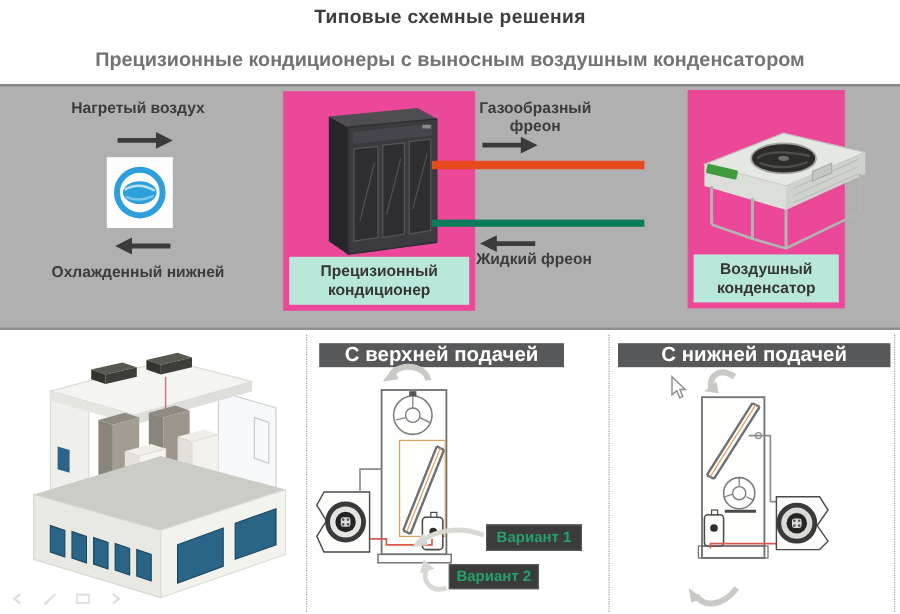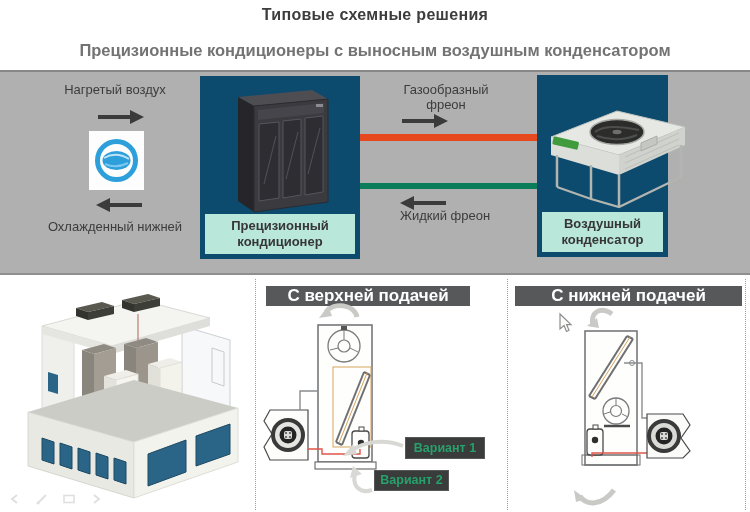--- a/index.html
+++ b/index.html
@@ -13,32 +13,32 @@
   }
   .subtitle {
     position:absolute; top:41px; left:0; width:750px; text-align:center;
     font-size:16.5px; font-weight:700; color:#737373;
   }
   .band {
     position:absolute; top:70px; left:0; width:750px; height:205px;
     background:#b0b0b0; border-top:2px solid #878787; border-bottom:2px solid #8f8f8f;
     box-sizing:border-box;
   }
-  .lbl { position:absolute; font-size:13px; font-weight:400; color:#3c3c3c; text-align:center; line-height:1.18; }
+  .lbl { position:absolute; font-size:13px; font-weight:700; color:#3c3c3c; text-align:center; line-height:1.18; }
   .lbl-heated  { left:35px;  top:82px;  width:160px; }
   .lbl-cooled  { left:22px;  top:219px; width:186px; }
   .lbl-gas     { left:388px; top:82px;  width:116px; }
   .lbl-liquid  { left:380px; top:208px; width:130px; }
   .arrow { position:absolute; }
   .arrow-r1 { left:96px;  top:110px; }
   .arrow-l1 { left:96px;  top:198px; transform:scaleX(-1); }
   .arrow-r2 { left:400px; top:114px; }
   .arrow-l2 { left:400px; top:196px; transform:scaleX(-1); }
   .fan-box { position:absolute; left:89px; top:131px; width:55px; height:59px; background:#fdfdfd; }
-  .card { position:absolute; background:#0c4a6e; }
+  .card { position:absolute; background:#ec4899;margin-left:36px; }
   .card-cond    { left:200px; top:76px; width:160px; height:183px; }
   .card-condens { left:537px; top:75px; width:131px; height:182px; }
   .caption {
     position:absolute; left:5px; right:5px; bottom:5px;
     background:#b9e7d9; color:#363636; font-weight:700; font-size:13px;
     text-align:center; padding:4px 2px; line-height:1.25;
   }
   .pipe { position:absolute; }
   .pipe-hot  { left:360px; top:134px; width:177px; height:7px; background:#e5491d; }
   .pipe-cold { left:360px; top:183px; width:177px; height:6px; background:#0b7c5a; }

